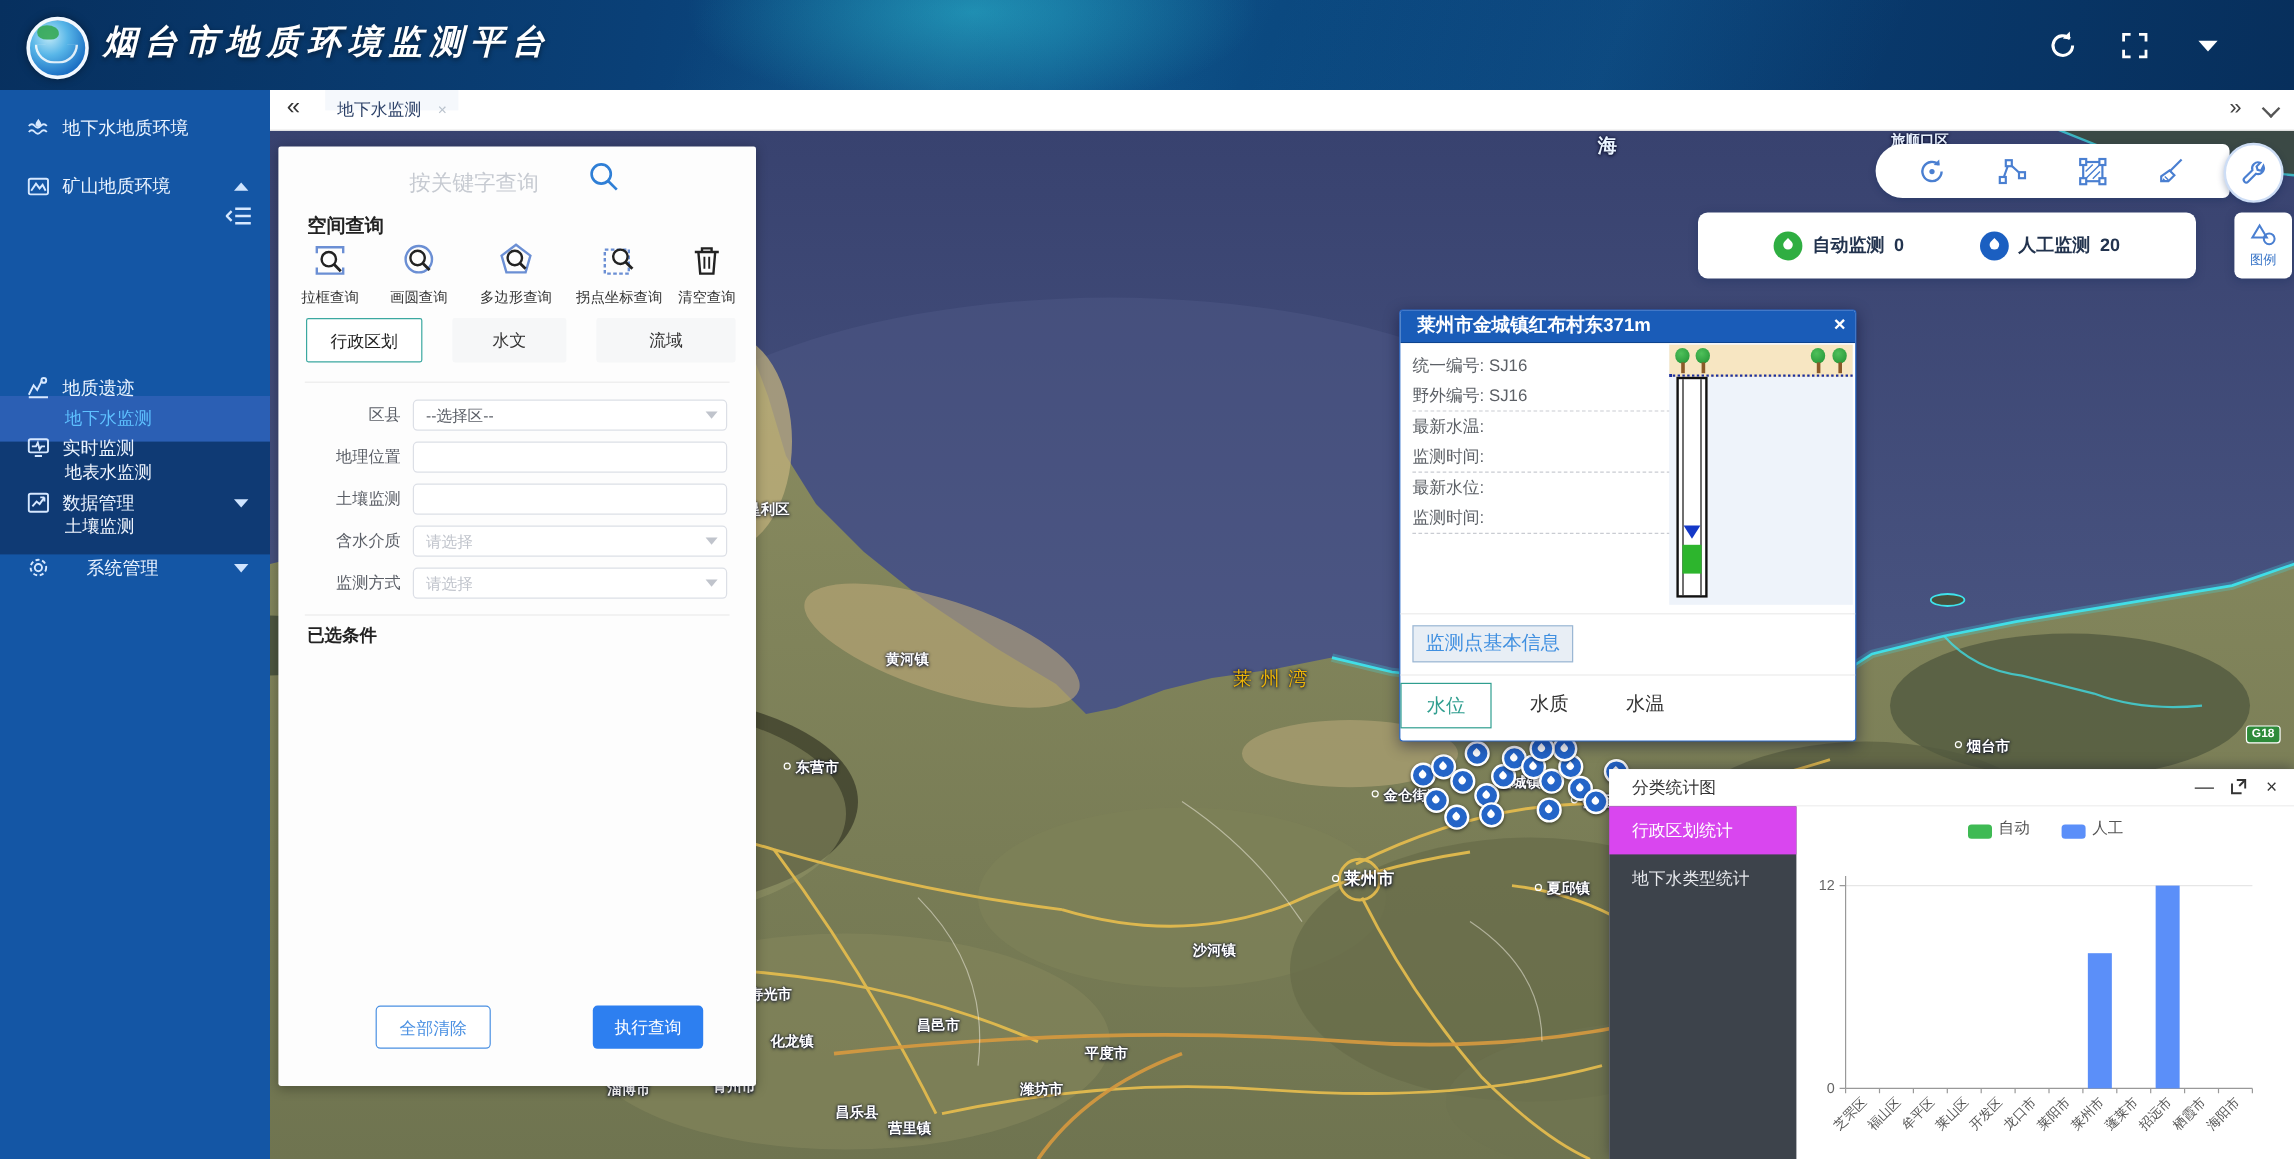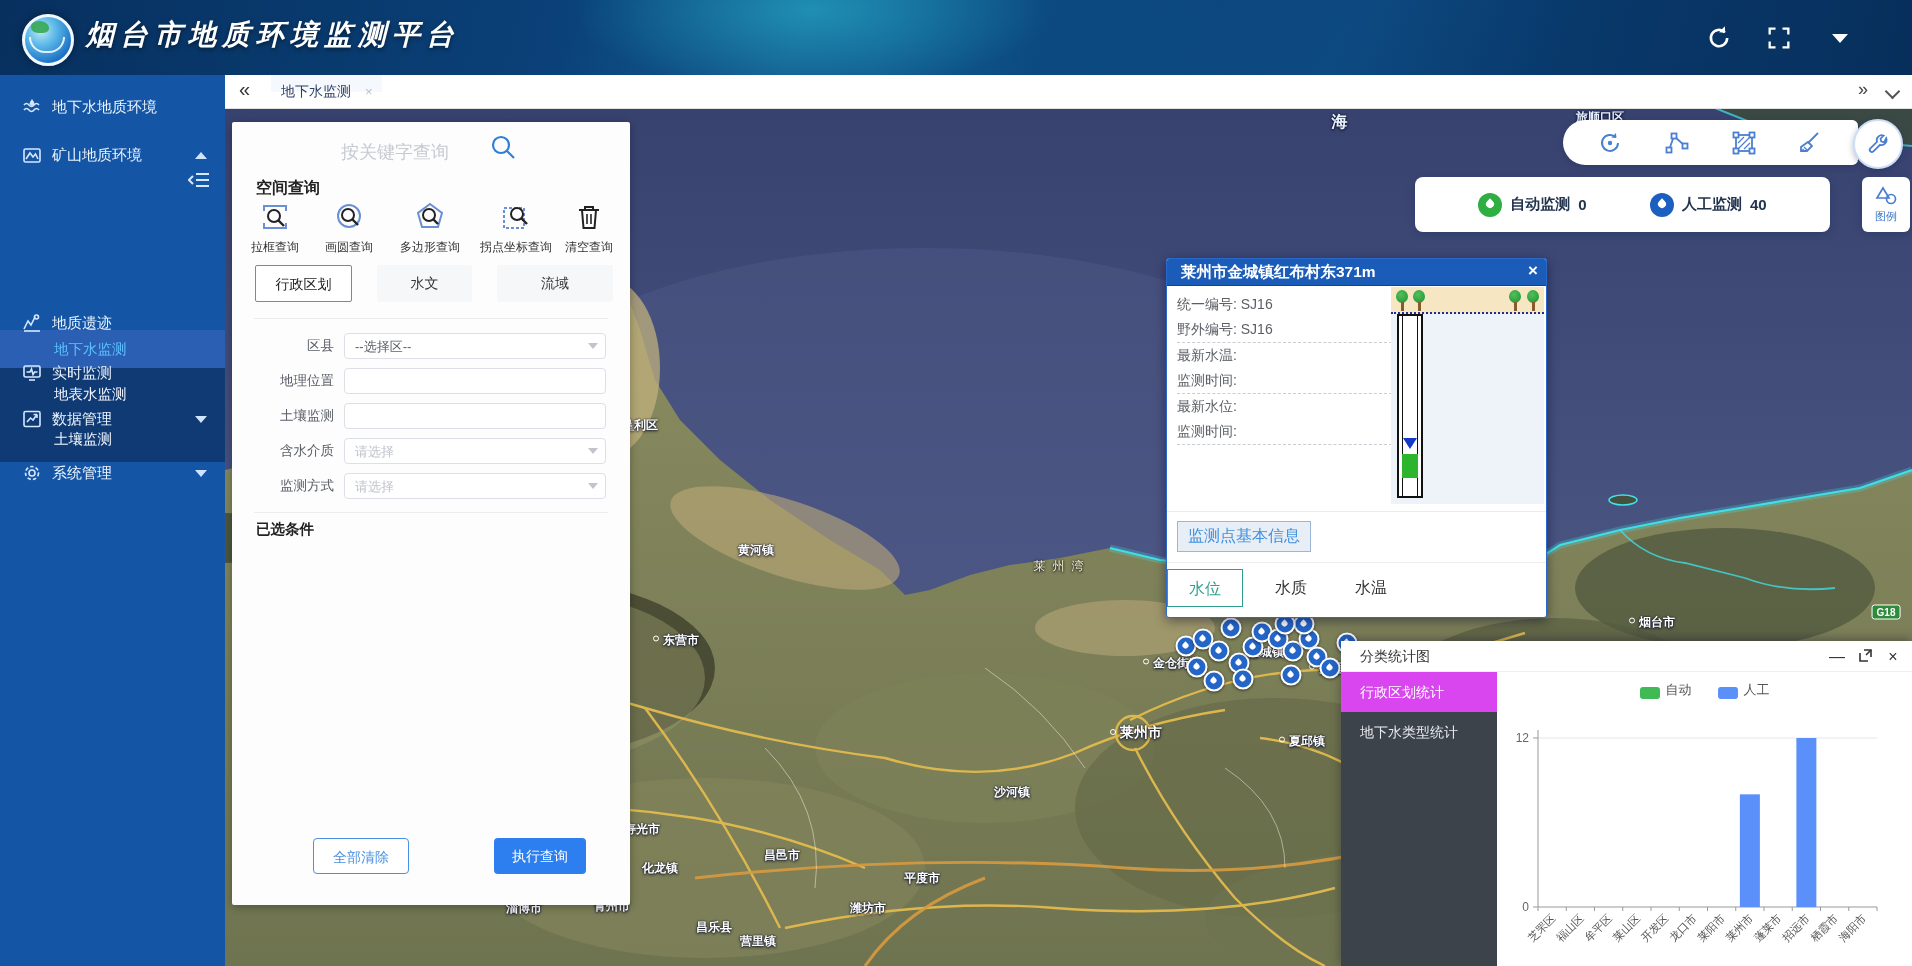--- a/index.html
+++ b/index.html
@@ -56,21 +56,21 @@
     transform:rotate(45deg);}
   .tab-right-2{position:absolute;right:14px;top:8px;cursor:pointer;}
 
   
   .map{position:absolute;left:225px;top:108px;width:1687px;height:858px;z-index:1;}
   .map-label{position:absolute;transform:translate(-50%,-50%);color:#fff;font-size:12px;font-weight:700;
     text-shadow:0 1px 3px rgba(5,10,40,.95),0 0 2px rgba(5,10,40,.9);white-space:nowrap;z-index:6;}
   .map-label.city{font-size:14px;}
   .map-label.sea-big{font-size:16px;letter-spacing:3px;color:#eaf4ff;}
   .map-label.sea{color:#e8f1ff;}
-  .map-label.bay{color:#fef9c3;letter-spacing:7px;font-weight:400;font-size:12px;}
+  .map-label.bay{color:#eab308;letter-spacing:7px;font-weight:400;font-size:16px;}
   .map-label.dot:before{content:"";display:inline-block;width:4px;height:4px;border:1px solid #fff;
     border-radius:50%;margin-right:4px;vertical-align:2px;}
   .marker{position:absolute;width:17px;height:17px;border-radius:50%;background:#2465c8;
     border:2px solid #fff;box-shadow:0 1px 3px rgba(0,0,0,.55);transform:translate(-50%,-50%);
     z-index:8;cursor:pointer;}
   .marker:after{content:"";position:absolute;left:5px;top:4.5px;width:6px;height:6px;background:#fff;
     border-radius:0 50% 50% 50%;transform:rotate(45deg);}
   .road-badge{position:absolute;transform:translate(-50%,-50%);background:#2e8b3a;color:#fff;
     font-size:10px;font-weight:700;padding:1px 4px;border:1px solid #fff;border-radius:3px;z-index:6;}
 
@@ -376,21 +376,21 @@
       <svg class="ic" viewBox="0 0 20 20">
         <g stroke="#d6e8ff" stroke-width="1.6" fill="none">
           <rect x="2" y="2.5" width="16" height="15" rx="1.5"></rect>
           <path d="M5 13 L8.5 9 L11 11 L15 5.5"></path>
             <path d="M15 5.5 L15 9 M15 5.5 L11.5 5.5"></path>
         </g>
       </svg>
       <span>数据管理</span>
       <span class="side-caret-down"></span>
     </div>
-    <div class="side-item" style="top:378px;">
+    <div class="side-item" style="top:378px;gap:20px;">
       <svg class="ic" viewBox="0 0 20 20">
         <g stroke="#d6e8ff" stroke-width="1.6" fill="none">
           <circle cx="10" cy="10" r="3"></circle>
           <circle cx="10" cy="10" r="6.5" stroke-dasharray="3.4 2.2"></circle>
         </g>
       </svg>
       <span>系统管理</span>
       <span class="side-caret-down"></span>
     </div>
   </div>
@@ -447,21 +447,21 @@
 
   <div class="status-bar">
     <span class="st-item">
       <span class="st-circle green"></span>
       <span>自动监测</span>
       <span>0</span>
     </span>
     <span class="st-item">
       <span class="st-circle blue"></span>
       <span>人工监测</span>
-      <span>40</span>
+      <span>20</span>
     </span>
   </div>
 
   <div class="legend-btn">
     <svg width="24" height="22" viewBox="0 0 24 22">
       <g stroke="#4a7fd1" stroke-width="1.7" fill="none">
         <path d="M9 3 L15 13 L3 13 Z"></path>
           <circle cx="17" cy="14" r="4.5"></circle>
       </g>
     </svg>

